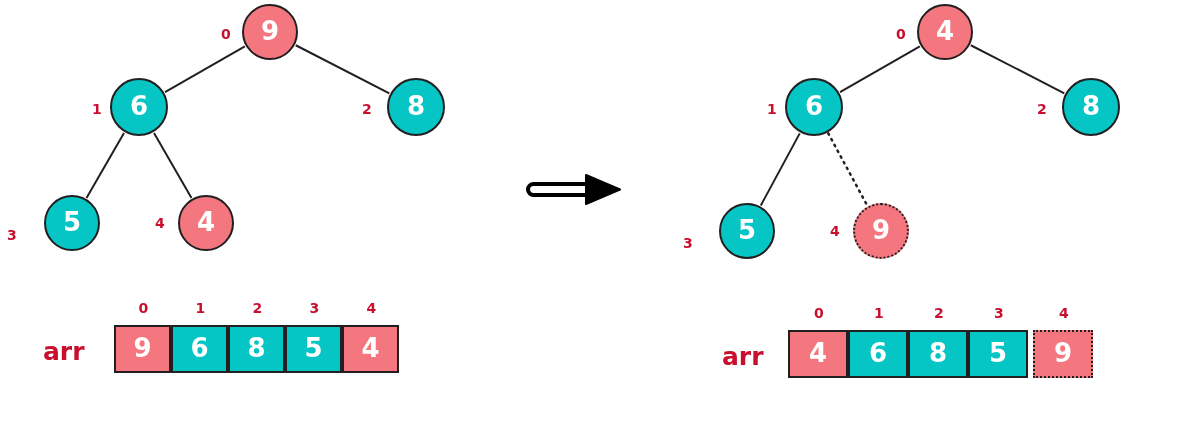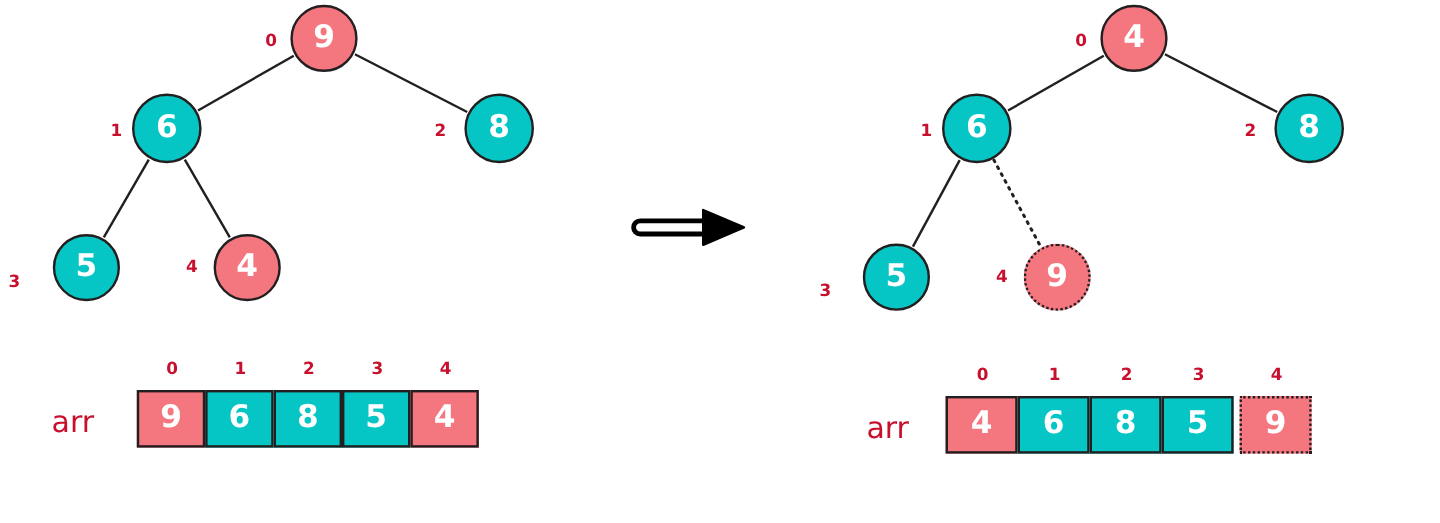--- a/index.html
+++ b/index.html
@@ -68,21 +68,21 @@
     line-height: 1;
   }
   .cell.dotted {
     border: 2px dotted #231f20;
   }
   .cell span { transform: translateY(-1px); }
 
   .arrlabel {
     position: absolute;
     color: #c8102e;
-    font-weight: normal;
+    font-weight: bold;
     font-size: 25px;
     line-height: 1;
   }
 </style>
 </head>
 <body>
 
 <div id="stage">
   <svg class="layer" id="edge-layer" viewBox="0 0 1200 436">
       <line x1="244.83277991296006" y1="46.40871379029003" x2="165.0350552624551" y2="92.0944340100448" stroke="#231f20" stroke-width="2"></line>

